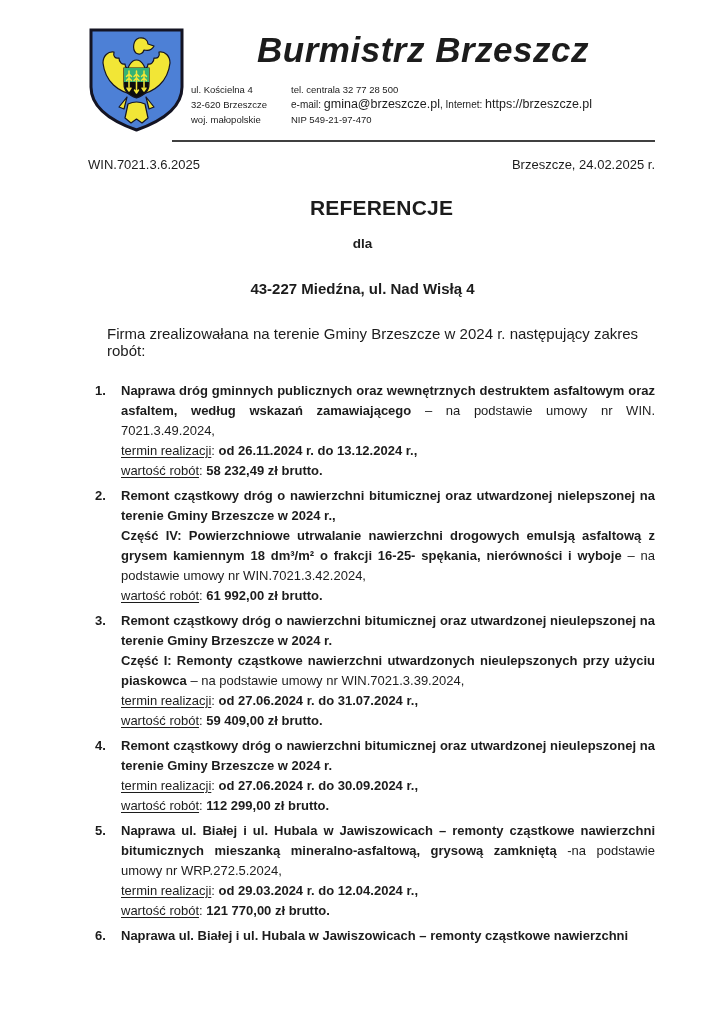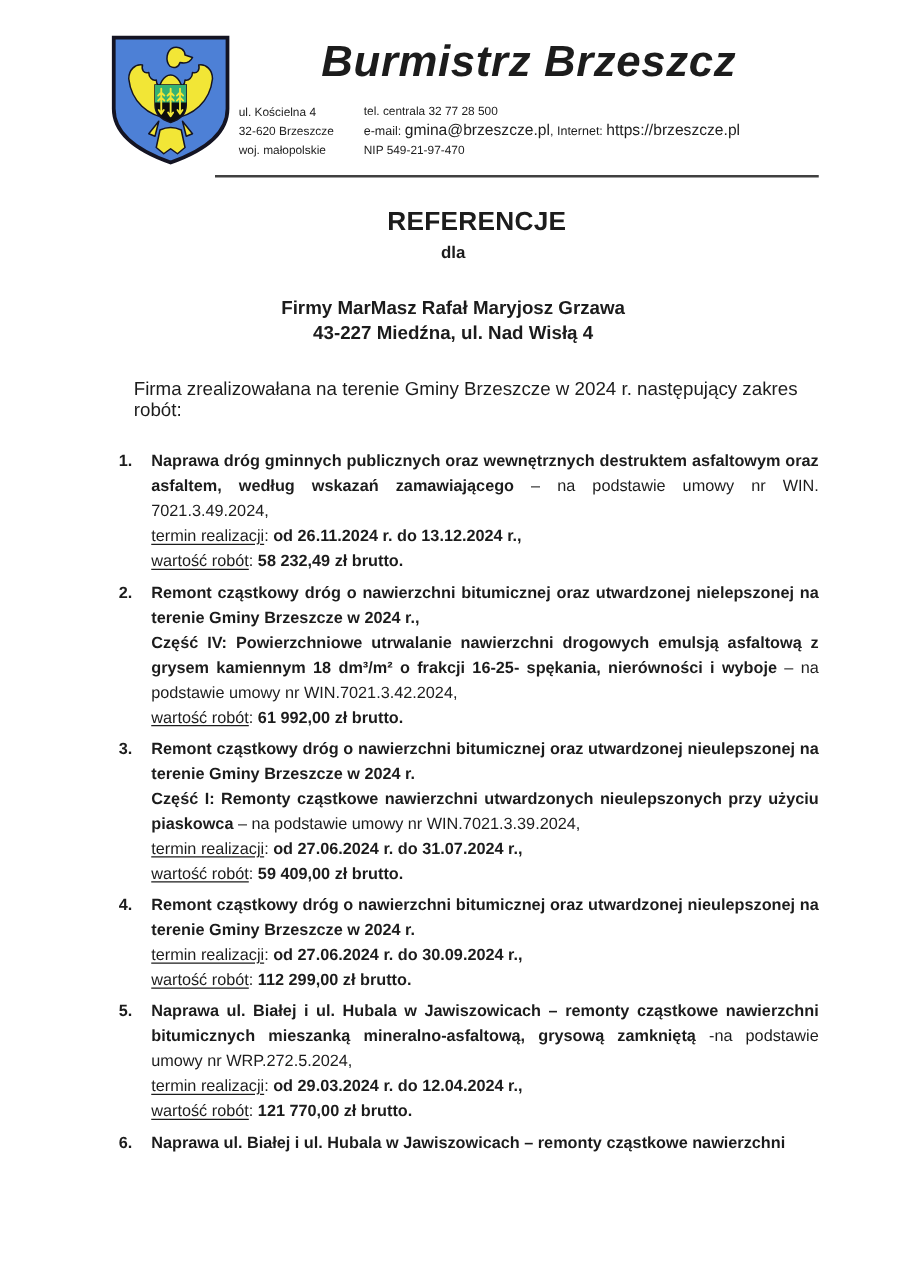--- a/index.html
+++ b/index.html
@@ -18,21 +18,21 @@
   .contact { display:flex; margin-top:12px; font-size:9.5px; line-height:15px;align-items:flex-end; }
   .contact-left { width:100px; flex-shrink:0; }
   .contact-right { flex:1; }
   .seg-sm { font-size:10px; }
   .seg-lg { font-size:12.5px; }
   .divider { margin:7px 70px 0 172px; border-top:2px solid #404040; height:0; }
   
   .ref-row { display:flex; justify-content:space-between; margin:15px 70px 0 88px; font-size:13px; }
   
   .doc-title { text-align:center; margin-top:24px; font-size:21px; font-weight:bold; letter-spacing:0.2px;padding-left:38px; }
-  .doc-subtitle { text-align:center; font-size:13.5px; font-weight:bold; margin-top:4px; }
+  .doc-subtitle { text-align:center; font-size:13.5px; font-weight:bold; margin-top:16px; }
   .recipient { text-align:center; font-weight:bold; font-size:15px; line-height:20px; margin-top:28px; }
   
   .intro { margin:26px 72px 0 107px; font-size:15px; }
   .works-list { list-style:none; margin:22px 70px 0 95px; padding:0; }
   .work-item { display:flex; margin-bottom:5px; font-size:13px; line-height:20px; }
   .item-number { width:26px; flex-shrink:0; font-weight:bold; }
   .item-body { flex:1; }
   .para { text-align:justify; }
   .seg-b { font-weight:bold; }
   .seg-u { text-decoration:underline; text-underline-offset:2px; }
@@ -83,26 +83,29 @@
           <div>tel.  centrala 32 77 28 500</div>
           <div><span class="seg-sm">e-mail: </span><span class="seg-lg">gmina@brzeszcze.pl</span><span class="seg-sm">, Internet: </span><span class="seg-lg">https://brzeszcze.pl</span></div>
           <div>NIP 549-21-97-470</div>
         </div>
       </div>
     </div>
   </div>
 
   <div class="divider"></div>
 
+  <div class="ref-row">
+    <span>WIN.7021.3.6.2025</span>
+    <span>Brzeszcze, 24.02.2025 r.</span>
+  </div>
 
   <div class="doc-title">REFERENCJE</div>
   <div class="doc-subtitle">dla</div>
 
   <div class="recipient">
-    <div>Firmy MarMasz Rafał Maryjosz Grzawa</div>
     <div>43-227 Miedźna, ul. Nad Wisłą 4</div>
   </div>
 
   <div class="intro">Firma zrealizowałana na terenie Gminy Brzeszcze w 2024 r. następujący zakres robót:</div>
 
   <ol class="works-list" id="works-list">
     <li class="work-item">
       <span class="item-number">1.</span>
       <div class="item-body">
           <div class="para"><span class="seg-b">Naprawa dróg gminnych publicznych oraz wewnętrznych destruktem asfaltowym oraz asfaltem, według wskazań zamawiającego </span><span class="seg-r">– na podstawie umowy nr WIN. 7021.3.49.2024,</span></div>

